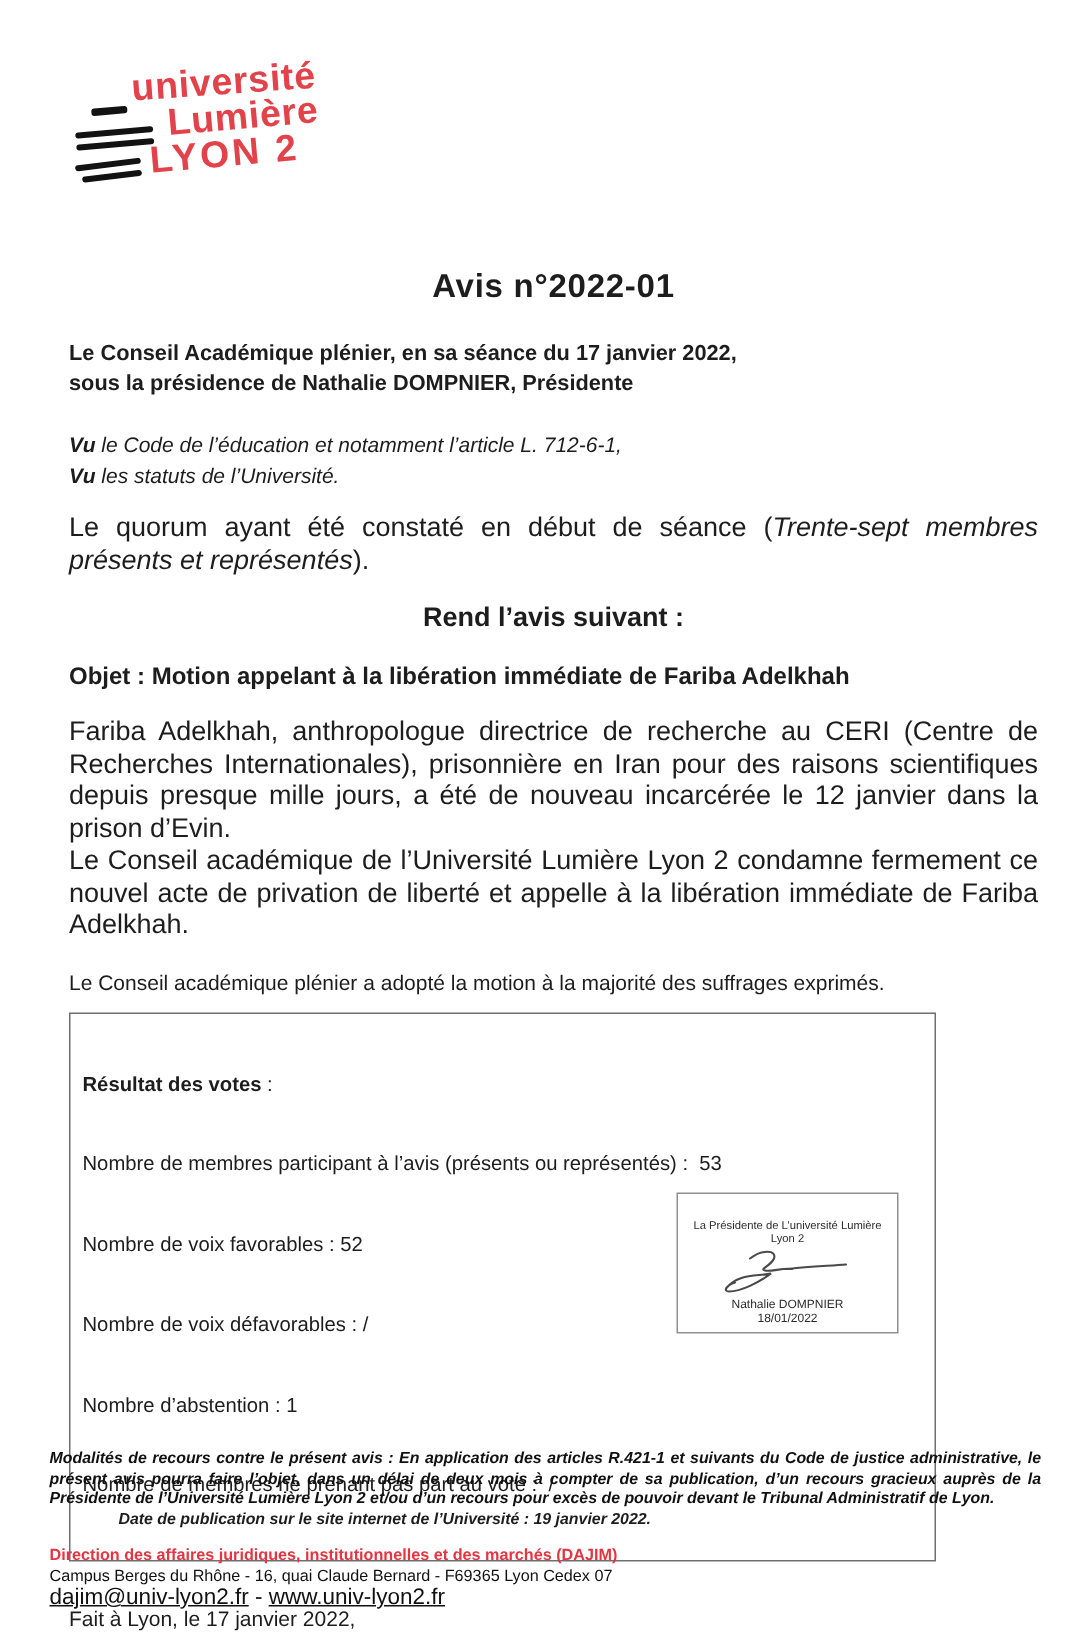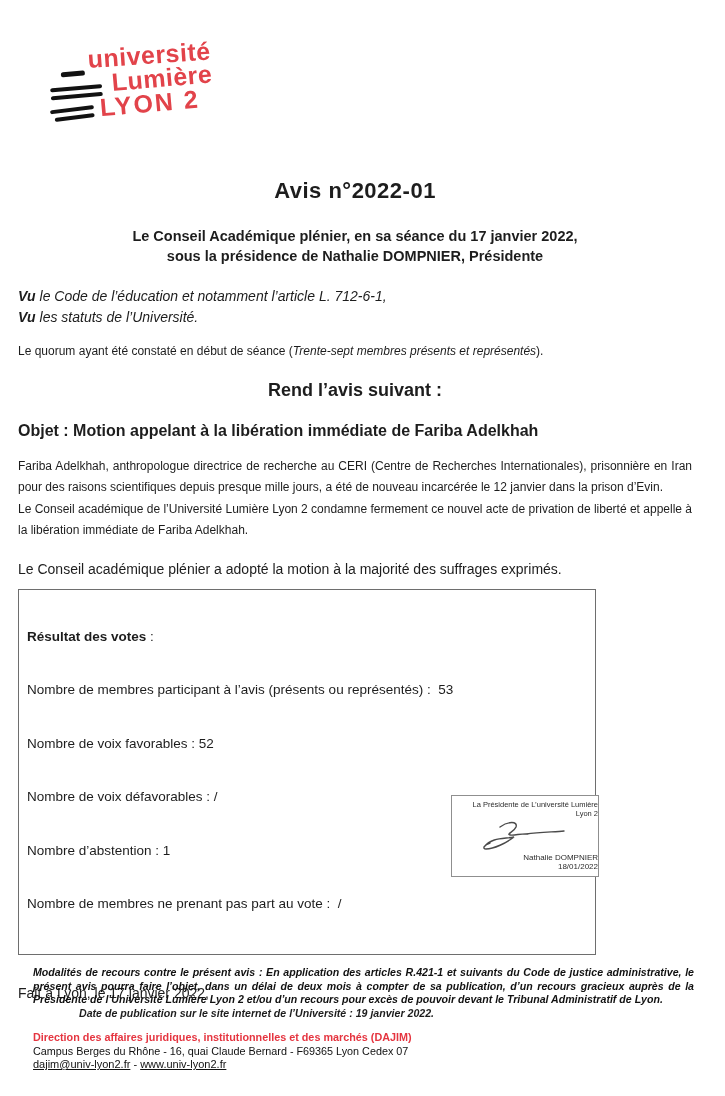--- a/index.html
+++ b/index.html
@@ -22,31 +22,31 @@
   .logo .w1 { left:44px; top:-2px;  font-size:25px; transform:rotate(1deg); }
   .logo .w2 { left:66px; top:22px;  font-size:25px; }
   .logo .w3 { left:52px; top:46px;  font-size:25px; letter-spacing:2px; }
   .d1  { left:16px; top:22px; width:24px; height:5px; }
   .d2a { left:4px;  top:37px; width:52px; height:4px; }
   .d2b { left:4px;  top:45px; width:52px; height:4px; }
   .d3a { left:2px;  top:58px; width:44px; height:4px; transform:rotate(-2deg); }
   .d3b { left:6px;  top:66px; width:40px; height:4px; transform:rotate(-2deg); }
 
   
-  .doc { position:absolute; left:18px; right:33px; top:0; }
+  .doc { position:absolute; left:46px; right:33px; top:0; }
   .title {
     margin-top:178px; text-align:center;
     font-size:22px; font-weight:bold; letter-spacing:0.5px;
   }
-  .subtitle { margin-top:22px; text-align:center; font-size:14.5px; font-weight:bold; line-height:20px; }
+  .subtitle { margin-top:22px; font-size:14.5px; font-weight:bold; line-height:20px; }
 
   .visas { margin-top:20px; font-size:14px; font-style:italic; line-height:21px; }
   .visas .vu { font-weight:bold; }
 
-  .para { font-size:12px; line-height:21.5px; text-align:justify; }
+  .para { font-size:18px; line-height:21.5px; text-align:justify; }
   .quorum { margin-top:13px; }
   .quorum .it { font-style:italic; }
 
   .rend { margin-top:17px; text-align:center; font-size:18px; font-weight:bold; }
 
   .objet { margin-top:21px; font-size:16px; font-weight:bold; }
 
   .bodytext { margin-top:16px; }
 
   .adoption { margin-top:19px; font-size:14px; }
@@ -60,37 +60,37 @@
   }
   .votebox .vb-head { font-weight:bold; }
   .votebox .vb-colon { font-weight:normal; }
 
   .faitalyon { margin-top:30px; font-size:14px; }
 
   
   .sigbox {
     position:absolute; left:451px; top:795px; width:146px; height:76px;
     border:1px solid #8f8f8f; background:#fff;
-    text-align:right; font-size:7.5px; line-height:9px; color:#2c2c2c;
-    padding-top:4px; box-sizing:content-box;
+    text-align:center; font-size:7.5px; line-height:9px; color:#2c2c2c;
+    padding-top:16px; box-sizing:content-box;
   }
   .sigbox .sig-svg { display:block; margin:1px auto 0 auto; }
   .sig-name { font-size:8px; }
   .sig-date { font-size:8px; }
 
   
   .footer { position:absolute; left:33px; right:31px; top:966px; }
   .modalites {
     font-size:10.6px; line-height:13.5px; font-weight:bold; font-style:italic;
     text-align:justify; color:#111;
   }
   .pubdate { font-size:10.6px; line-height:13.5px; font-weight:bold; font-style:italic;margin-left:46px; }
   .service { margin-top:11px; font-size:10.8px; line-height:13.5px; font-weight:bold; color:#e53540; }
   .address { font-size:10.8px; line-height:13.5px; color:#111; }
-  .links   { font-size:11px; line-height:13.5px; color:#111; }
+  .links   { font-size:15px; line-height:13.5px; color:#111; }
   .links a { color:#111; text-decoration:underline; cursor:pointer; }
 </style>
 </head>
 <body>
 
 <div class="page">
 
   <div class="logo">
     <span class="dash d1"></span>
     <span class="dash d2a"></span>

